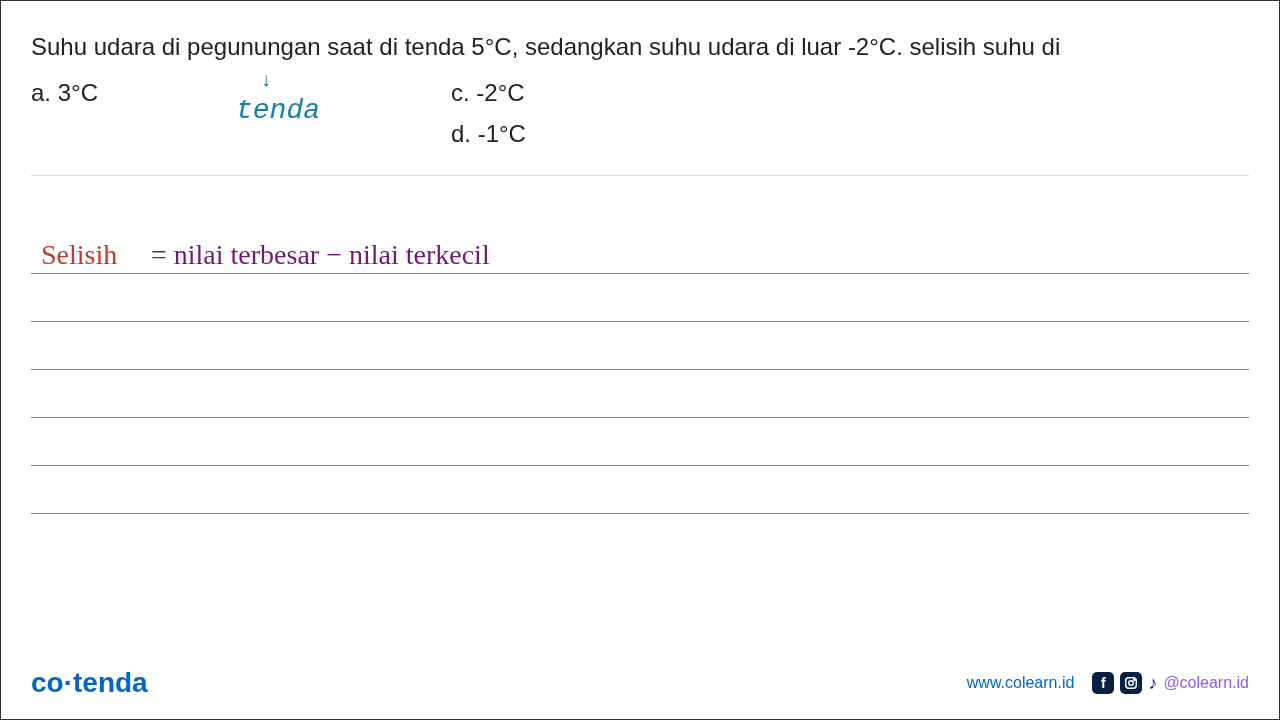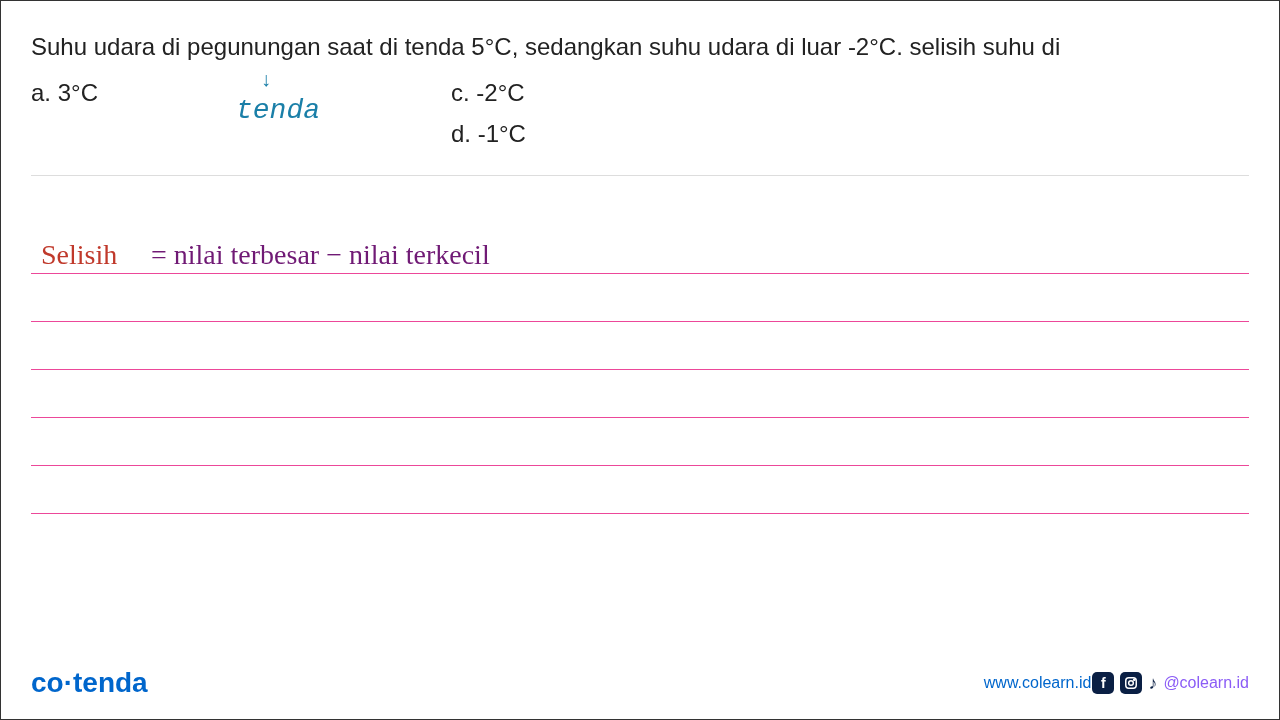--- a/index.html
+++ b/index.html
@@ -109,21 +109,21 @@
     }
     .logo-dot {
       color: #0066cc;
     }
     .logo-learn {
       color: #0066cc;
     }
     .footer-right {
       display: flex;
       align-items: center;
-      gap: 1px;
+      gap: 18px;
     }
     .website {
       color: #0066cc;
       font-size: 16px;
     }
     .social-icons {
       display: flex;
       gap: 6px;
       align-items: center;
     }

